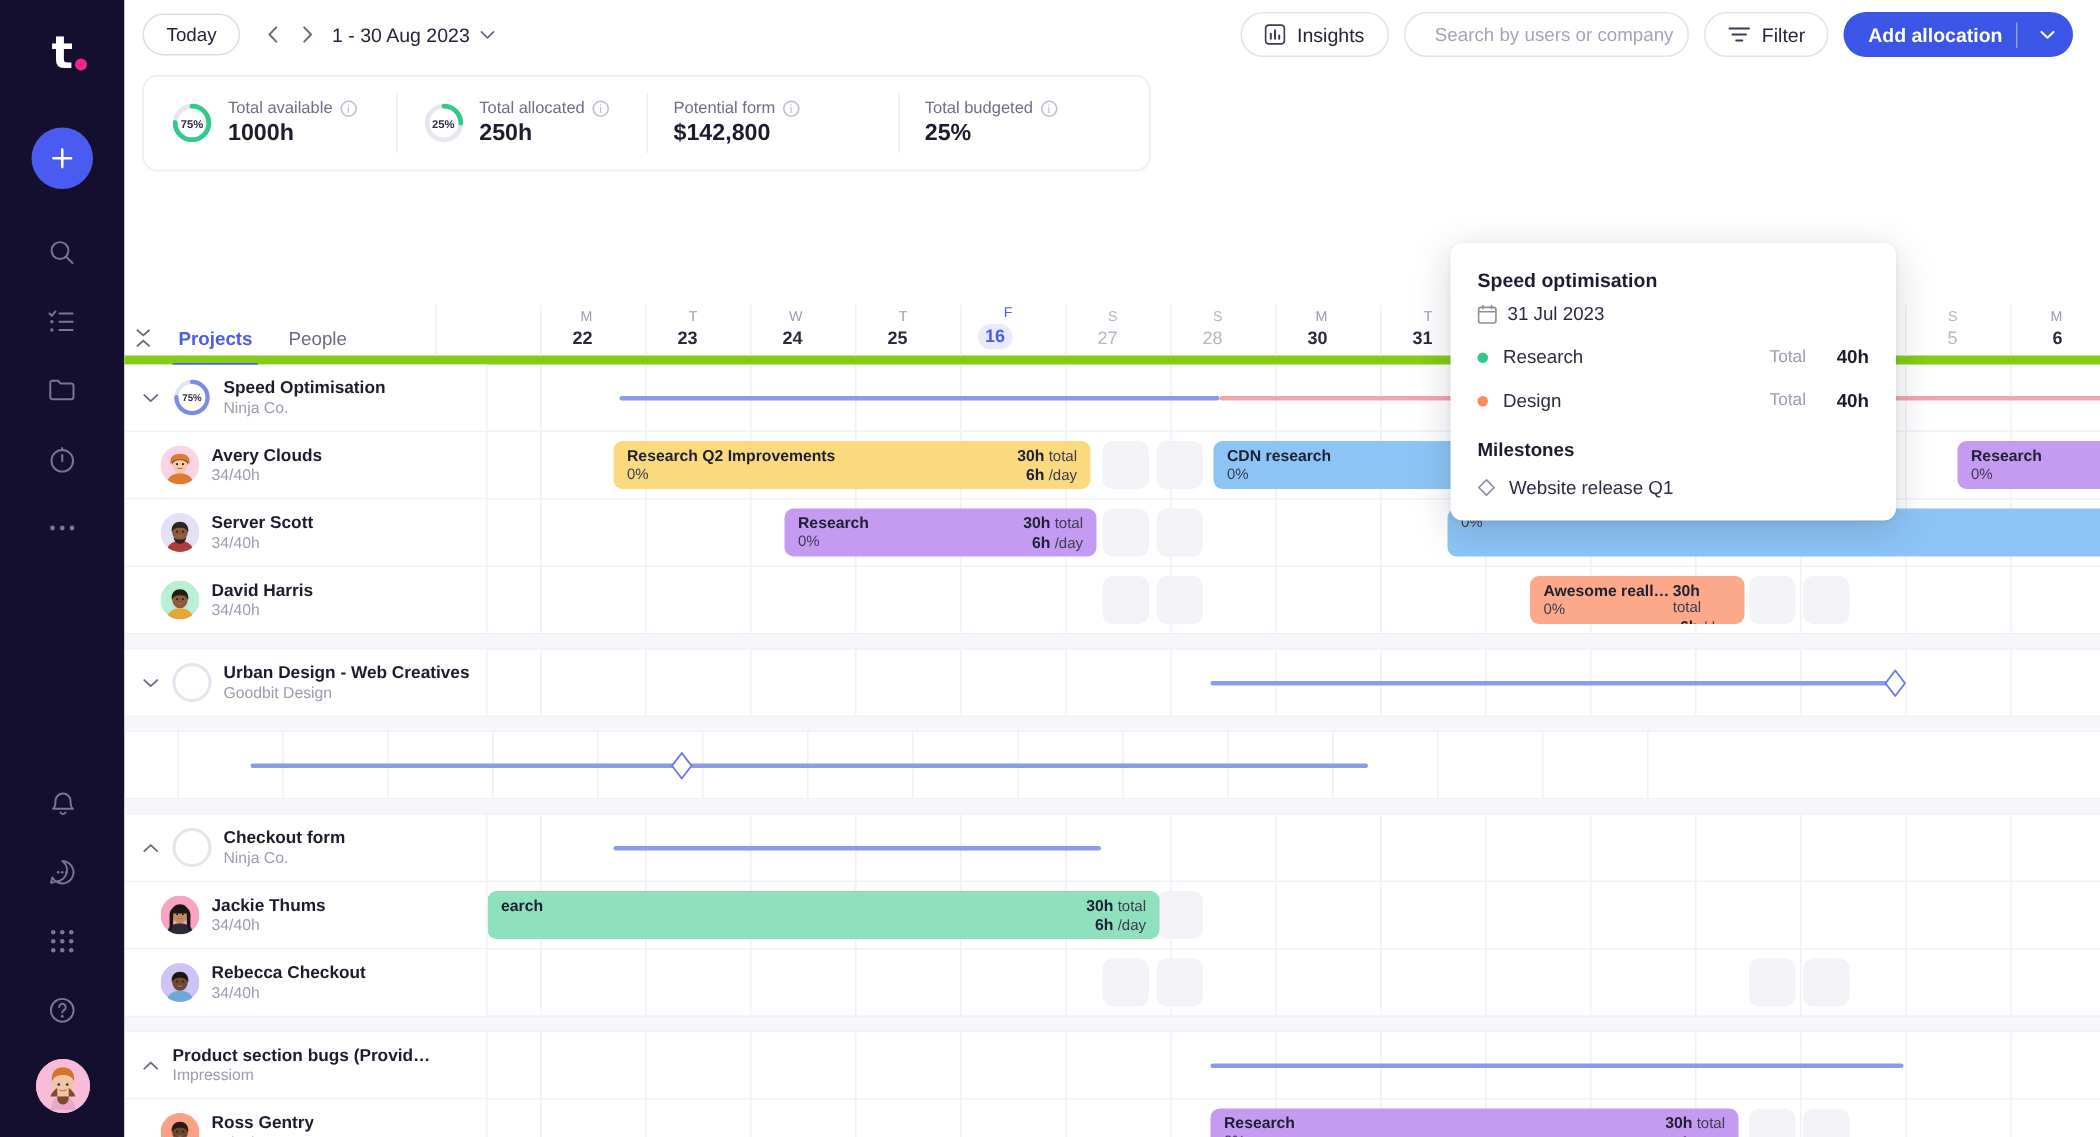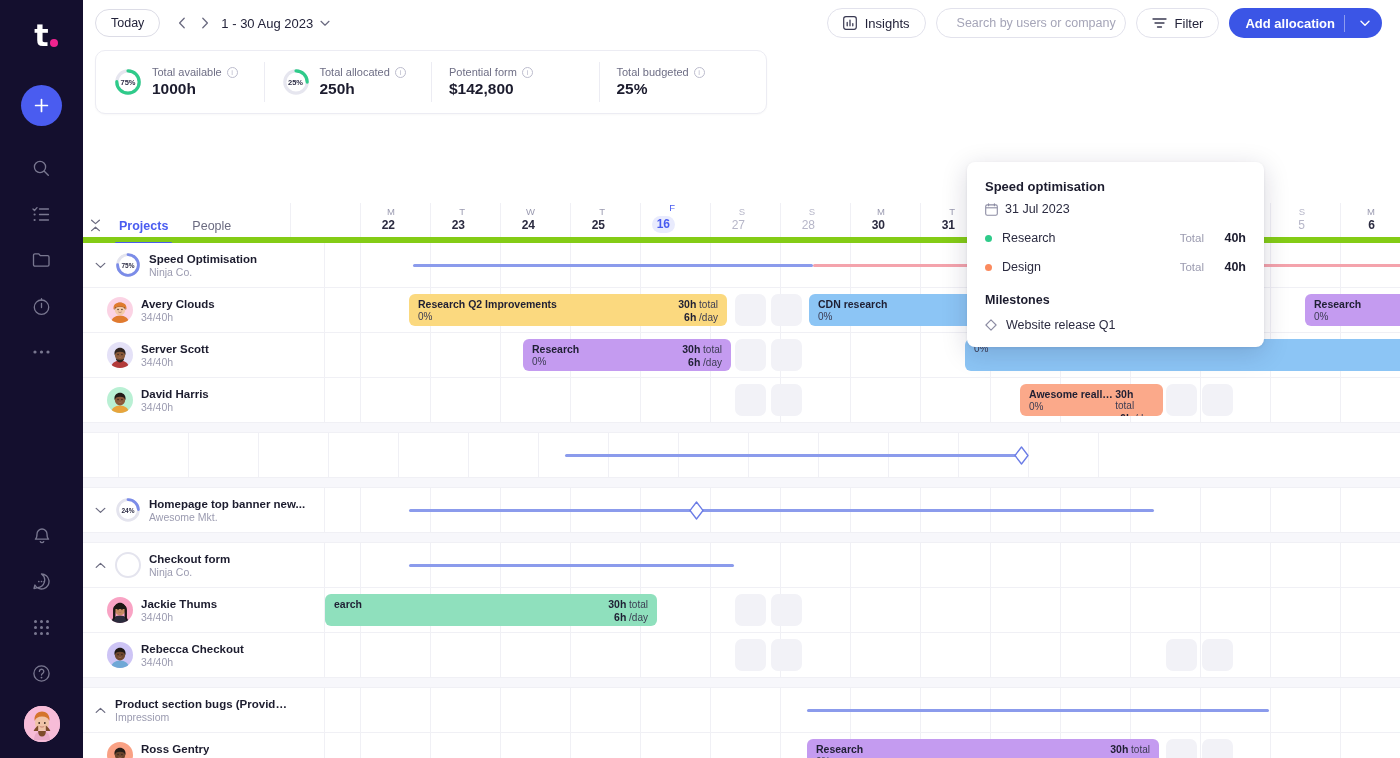--- a/index.html
+++ b/index.html
@@ -749,20 +749,32 @@
               </div>
               <div class="br">
                 <div class="tot"><b>30h</b> total</div>
                 <div class="tot"><b>6h</b> /day</div>
               </div>
             </div>
           </div>
         </div>
         <div class="row spacer"></div>
         <div class="row project">
+          <div class="rowleft">
+            <div class="caret">
+              <svg width="11" height="7" viewBox="0 0 11 7">
+                <path d="M1.2 1.4L5.5 5.4l4.3-4" fill="none" stroke="#6b6b80" stroke-width="1.25" stroke-linecap="round" stroke-linejoin="round"></path>
+              </svg>
+            </div>
+            <div class="pj-donut empty"></div>
+            <div class="nm">
+              <div class="t1">Urban Design - Web Creatives</div>
+              <div class="t2">Goodbit Design</div>
+            </div>
+          </div>
           <div class="rowtrack">
             <div class="vline" style="left: -35px;"></div>
             <div class="vline" style="left: 35px;"></div>
             <div class="vline" style="left: 105px;"></div>
             <div class="vline" style="left: 175px;"></div>
             <div class="vline" style="left: 245px;"></div>
             <div class="vline" style="left: 315px;"></div>
             <div class="vline" style="left: 385px;"></div>
             <div class="vline" style="left: 455px;"></div>
             <div class="vline" style="left: 525px;"></div>
@@ -774,38 +786,20 @@
             <div class="vline" style="left: 945px;"></div>
             <div class="vline" style="left: 1015px;"></div>
             <div class="pline" style="left: 482px; width: 462px;"></div>
             <div class="mstone" style="left: 931px;"><svg width="15" height="19" viewBox="0 0 15 19">
                 <path d="M7.5 1L14 9.5 7.5 18 1 9.5z" fill="#fff" stroke="#6b7ce6" stroke-width="1.3" stroke-linejoin="round"></path>
               </svg></div>
           </div>
         </div>
         <div class="row spacer"></div>
         <div class="row project">
-          <div class="rowleft">
-            <div class="caret">
-              <svg width="11" height="7" viewBox="0 0 11 7">
-                <path d="M1.2 1.4L5.5 5.4l4.3-4" fill="none" stroke="#6b6b80" stroke-width="1.25" stroke-linecap="round" stroke-linejoin="round"></path>
-              </svg>
-            </div>
-            <div class="pj-donut">
-              <svg width="26" height="26" viewBox="0 0 26 26">
-                <circle cx="13" cy="13" r="10.4" fill="none" stroke="#e4e4ee" stroke-width="2.8"></circle>
-                <circle cx="13" cy="13" r="10.4" fill="none" stroke="#7b8ce8" stroke-width="2.8" stroke-linecap="round" stroke-dasharray="15.682830526720247 49.66229666794745"></circle>
-              </svg>
-              <span>24%</span>
-            </div>
-            <div class="nm">
-              <div class="t1">Homepage top banner new...</div>
-              <div class="t2">Awesome Mkt.</div>
-            </div>
-          </div>
           <div class="rowtrack">
             <div class="vline" style="left: -35px;"></div>
             <div class="vline" style="left: 35px;"></div>
             <div class="vline" style="left: 105px;"></div>
             <div class="vline" style="left: 175px;"></div>
             <div class="vline" style="left: 245px;"></div>
             <div class="vline" style="left: 315px;"></div>
             <div class="vline" style="left: 385px;"></div>
             <div class="vline" style="left: 455px;"></div>
             <div class="vline" style="left: 525px;"></div>
@@ -885,21 +879,21 @@
             <div class="vline" style="left: 525px;"></div>
             <div class="vline" style="left: 595px;"></div>
             <div class="vline" style="left: 665px;"></div>
             <div class="vline" style="left: 735px;"></div>
             <div class="vline" style="left: 805px;"></div>
             <div class="vline" style="left: 875px;"></div>
             <div class="vline" style="left: 945px;"></div>
             <div class="vline" style="left: 1015px;"></div>
             <div class="wkcell" style="left: 410px;"></div>
             <div class="wkcell" style="left: 446px;"></div>
-            <div class="bar" style="left: 0px; width: 332px; background: rgb(143, 224, 189);">
+            <div class="bar" style="left: 0px; width: 448px; background: rgb(143, 224, 189);">
               <div class="bl">
                 <div class="ttl">earch</div>
               </div>
               <div class="br">
                 <div class="tot"><b>30h</b> total</div>
                 <div class="tot"><b>6h</b> /day</div>
               </div>
             </div>
           </div>
         </div>

